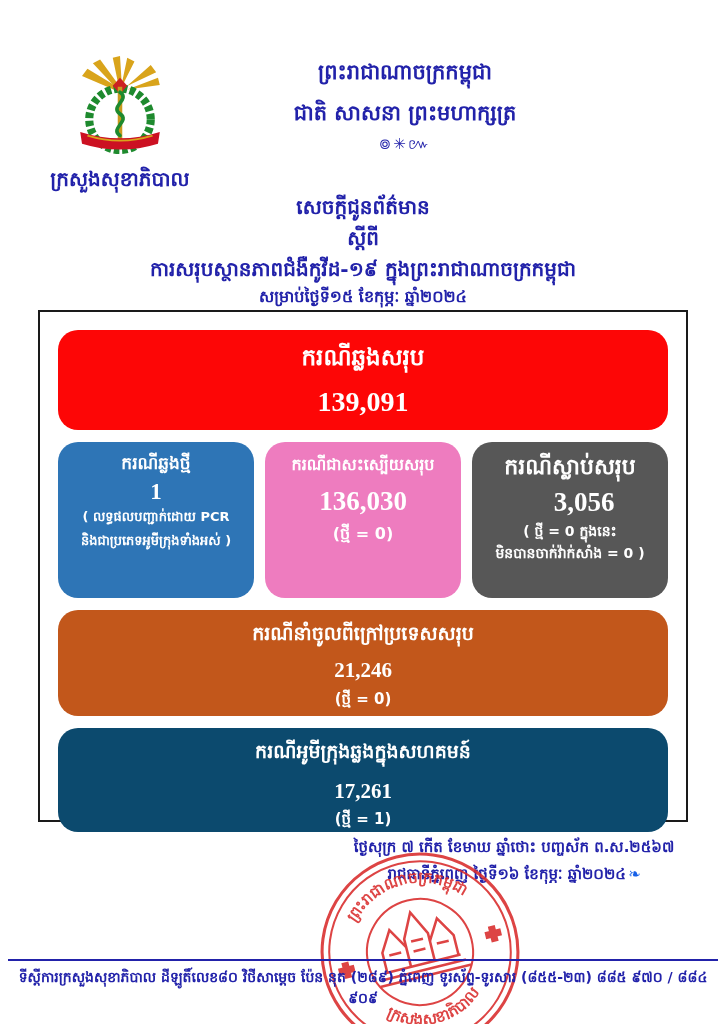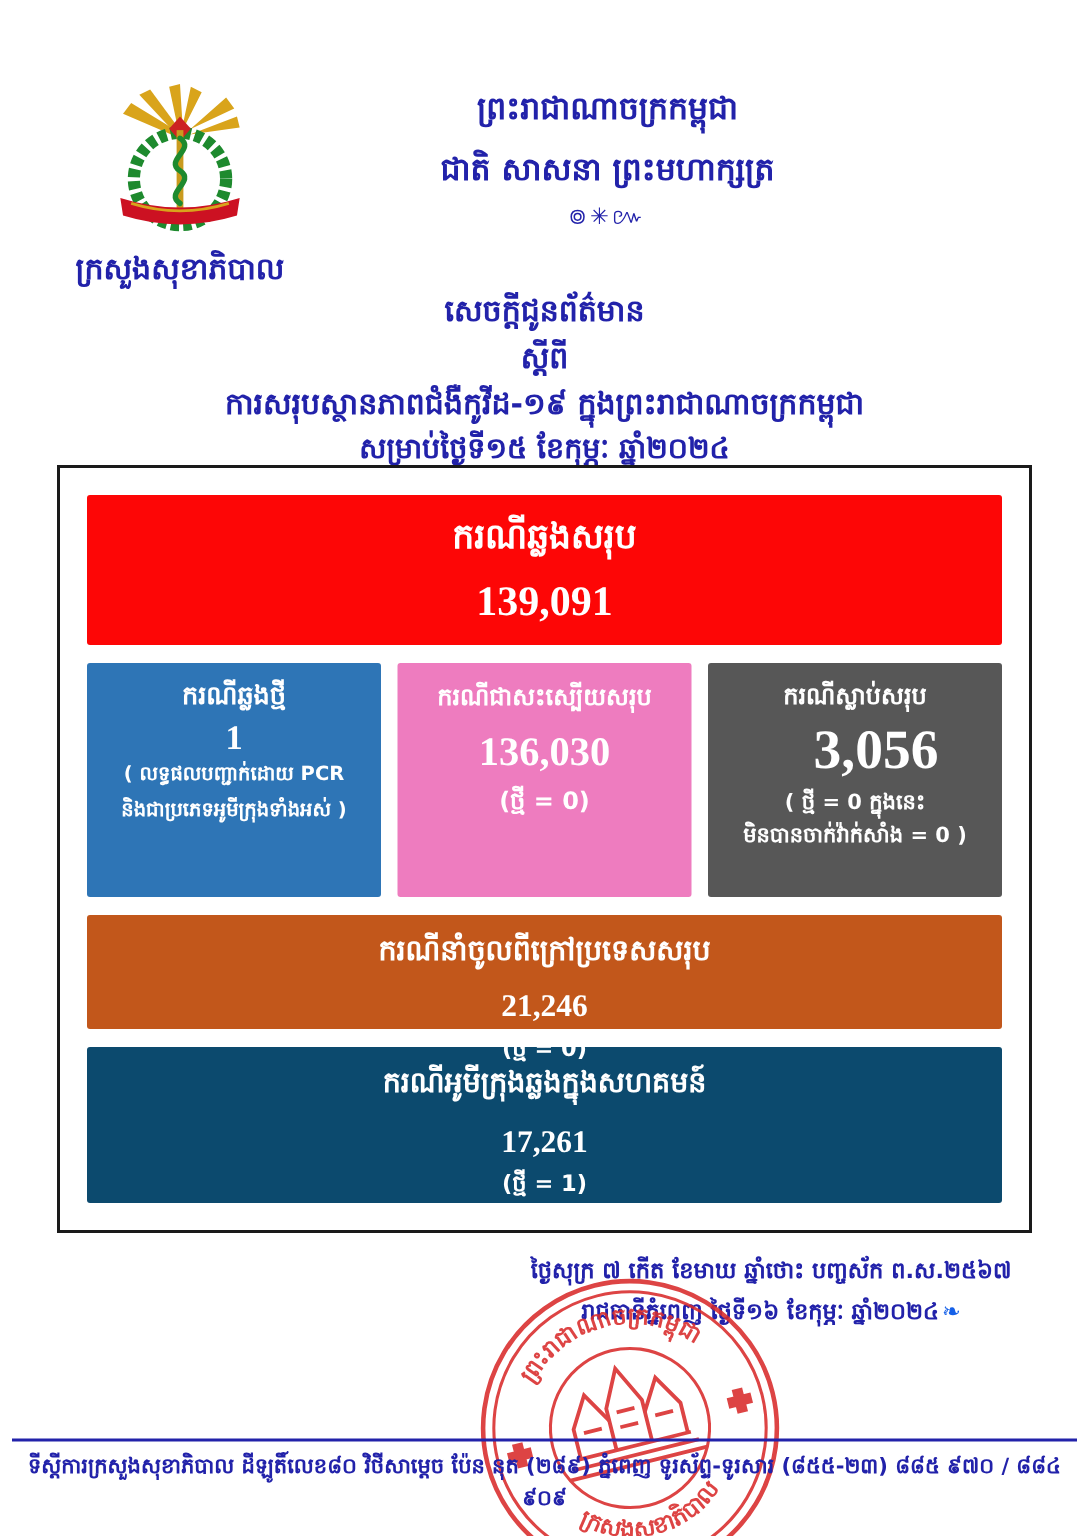--- a/index.html
+++ b/index.html
@@ -15,45 +15,45 @@
   .ministry-name { margin-top:2px; font-size:20px; font-weight:bold; color:#2222aa; }
   .motto-block { position:absolute; left:220px; top:58px; width:370px; text-align:center; }
   .motto-line1 { font-size:21px; font-weight:bold; }
   .motto-line2 { font-size:21px; font-weight:bold; margin-top:10px; }
   .motto-ornament { font-size:15px; margin-top:4px; letter-spacing:2px; }
   
   .title-block { position:absolute; left:0; top:192px; width:726px; text-align:center; line-height:1.55; }
   .title-line1 { font-size:20px; font-weight:bold; }
   .title-line2 { font-size:20px; font-weight:bold; }
   .title-line3 { font-size:20px; font-weight:bold; }
-  .title-line4 { font-size:19px; font-weight:bold; }
+  .title-line4 { font-size:16px; font-weight:bold; }
   
   .board {
     position:absolute; left:38px; top:310px; width:650px; height:512px;
     border:2px solid #1a1a1a; background:#fff; padding:18px;
   }
-  .stat-box { border-radius:2px; color:#fff; text-align:center; }
+  .stat-box { border-radius:20px; color:#fff; text-align:center; }
   .num { font-family:"Liberation Serif", serif; font-weight:bold; }
   .box-total { height:100px; background:#fd0606; padding-top:13px; }
   .box-total .lbl { font-size:23px; font-weight:bold; }
   .box-total .num { font-size:28px; margin-top:10px; }
   .row3 { display:flex; gap:11px; margin-top:12px; height:156px; }
   .box-new { flex:0 0 196px; background:#2e75b6; padding-top:10px; }
   .box-new .lbl { font-size:17px; font-weight:bold; }
   .box-new .num { font-size:23px; margin-top:2px; }
   .box-new .note { font-size:13px; font-weight:bold; margin-top:0; line-height:1.85; }
   .box-recovered { flex:0 0 196px; background:#ee7cbf; padding-top:12px; }
   .box-recovered .lbl { font-size:16px; font-weight:bold; }
   .box-recovered .num { font-size:27px; margin-top:8px; }
   .box-recovered .note { font-size:16px; font-weight:bold; margin-top:6px; }
   .box-deaths { flex:1; background:#575757; padding-top:11px; }
-  .box-deaths .lbl { font-size:16px; font-weight:bold; }
-  .box-deaths .num { font-size:37px; margin-top:2px;margin-left:28px; }
+  .box-deaths .lbl { font-size:22px; font-weight:bold; }
+  .box-deaths .num { font-size:27px; margin-top:2px;margin-left:28px; }
   .box-deaths .note { font-size:14px; font-weight:bold; line-height:1.6; margin-top:2px; }
-  .box-imported { height:76px; background:#c2571b; margin-top:12px; padding-top:11px; }
+  .box-imported { height:106px; background:#c2571b; margin-top:12px; padding-top:11px; }
   .box-imported .lbl { font-size:19px; font-weight:bold; }
   .box-imported .num { font-size:21px; margin-top:9px; }
   .box-imported .note { font-size:15px; font-weight:bold; margin-top:6px; }
   .box-community { height:104px; background:#0c4a6e; margin-top:12px; padding-top:11px; }
   .box-community .lbl { font-size:19px; font-weight:bold; }
   .box-community .num { font-size:21px; margin-top:12px; }
   .box-community .note { font-size:15px; font-weight:bold; margin-top:5px; }
   
   .dateline { position:absolute; right:12px; top:834px; width:400px; text-align:center;
               font-size:15px; font-weight:bold; color:#2222aa; line-height:1.8; }

